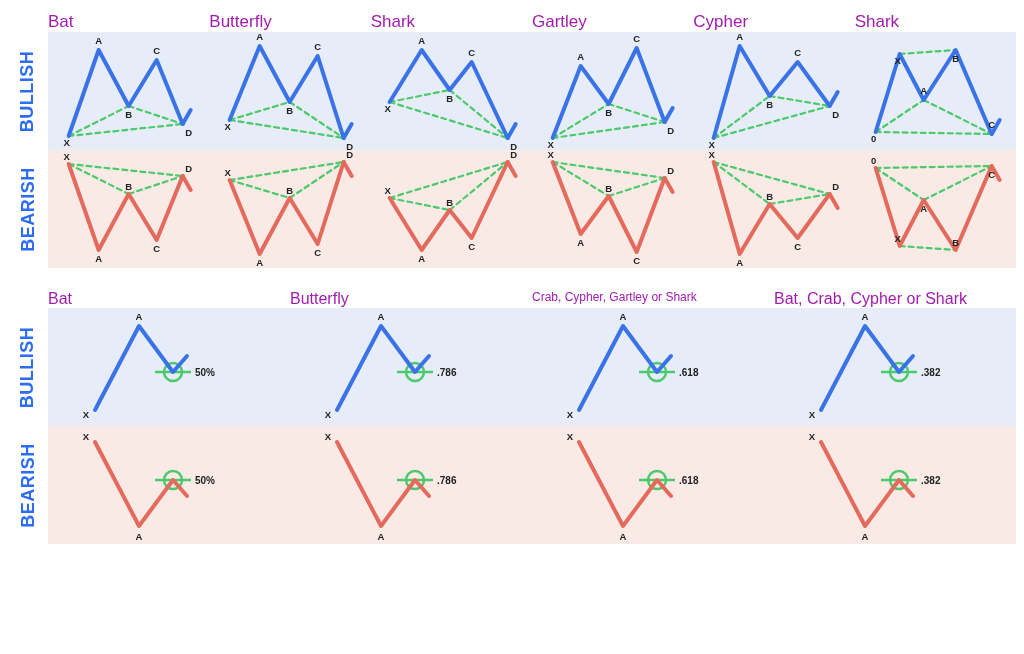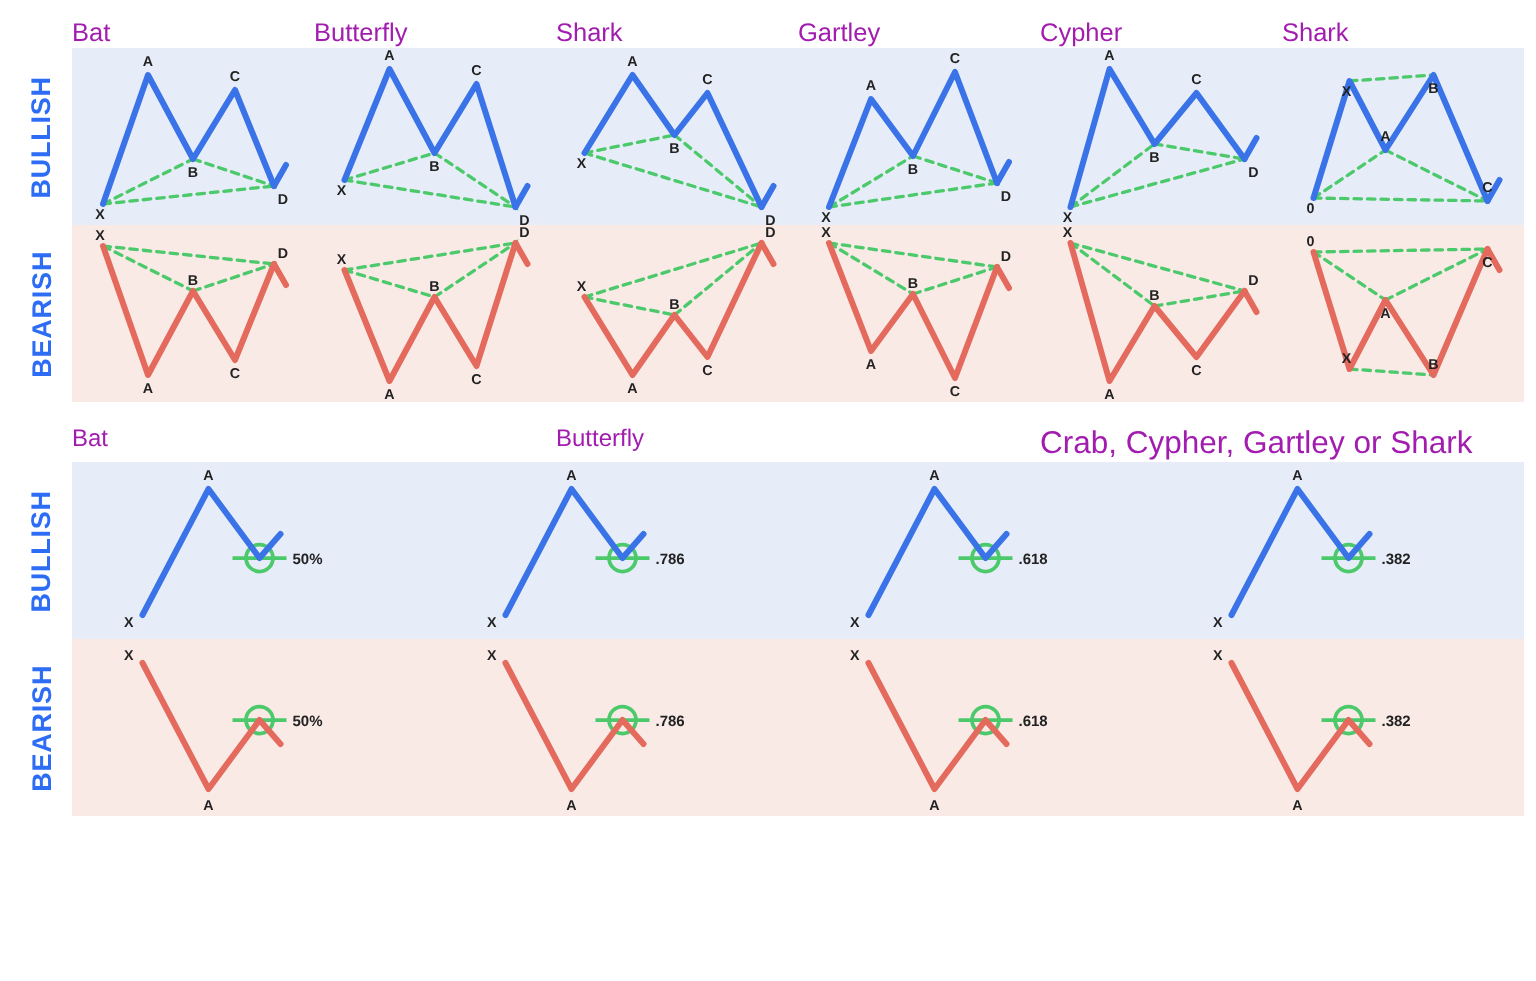--- a/index.html
+++ b/index.html
@@ -229,21 +229,22 @@
         </div>
     </div>
   </div>
 
   <div class="block">
     <div class="headrow">
       <div class="spacer"></div>
       <div class="hcells" id="b2heads">
           <div class="hcell" style="font-size:16px">Bat</div>
           <div class="hcell" style="font-size:16px">Butterfly</div>
-          <div class="hcell" style="font-size:21px">Crab, Cypher, Gartley or Shark</div>
+          <div class="hcell" style="font-size:12px">Crab, Cypher, Gartley or Shark</div>
+          <div class="hcell" style="font-size:16px">Bat, Crab, Cypher or Shark</div>
         </div>
     </div>
 
     <div class="row bull">
       <div class="sidelabel">
           <span>BULLISH</span>
         </div>
       <div class="cells" id="b2bull">
           <div class="cell">
             <svg viewBox="0 0 240 118">

